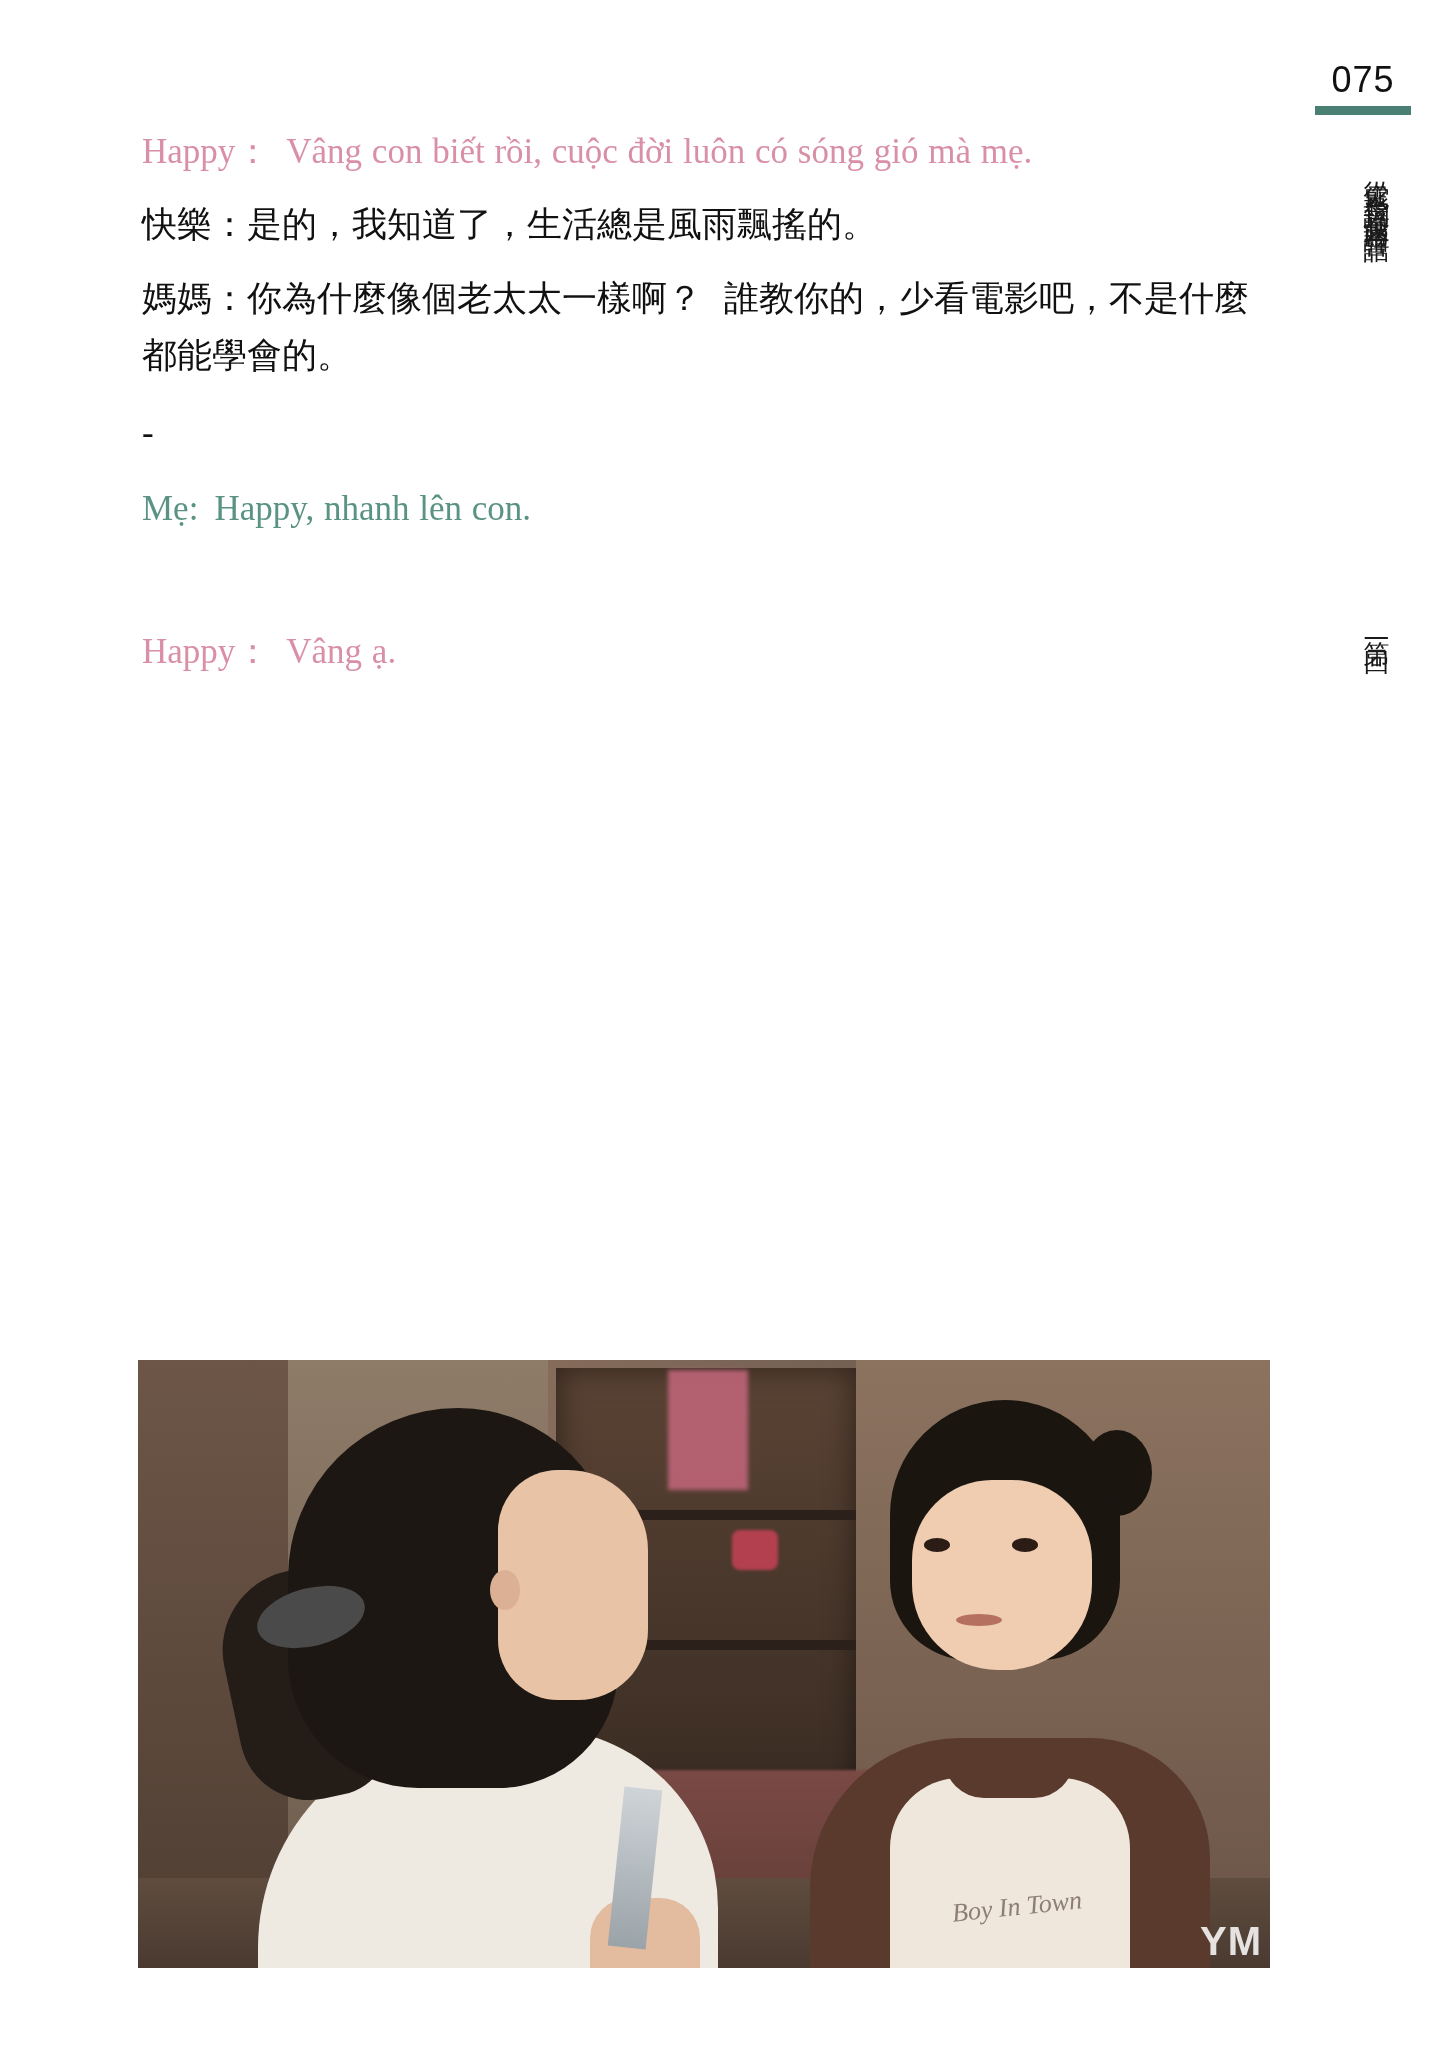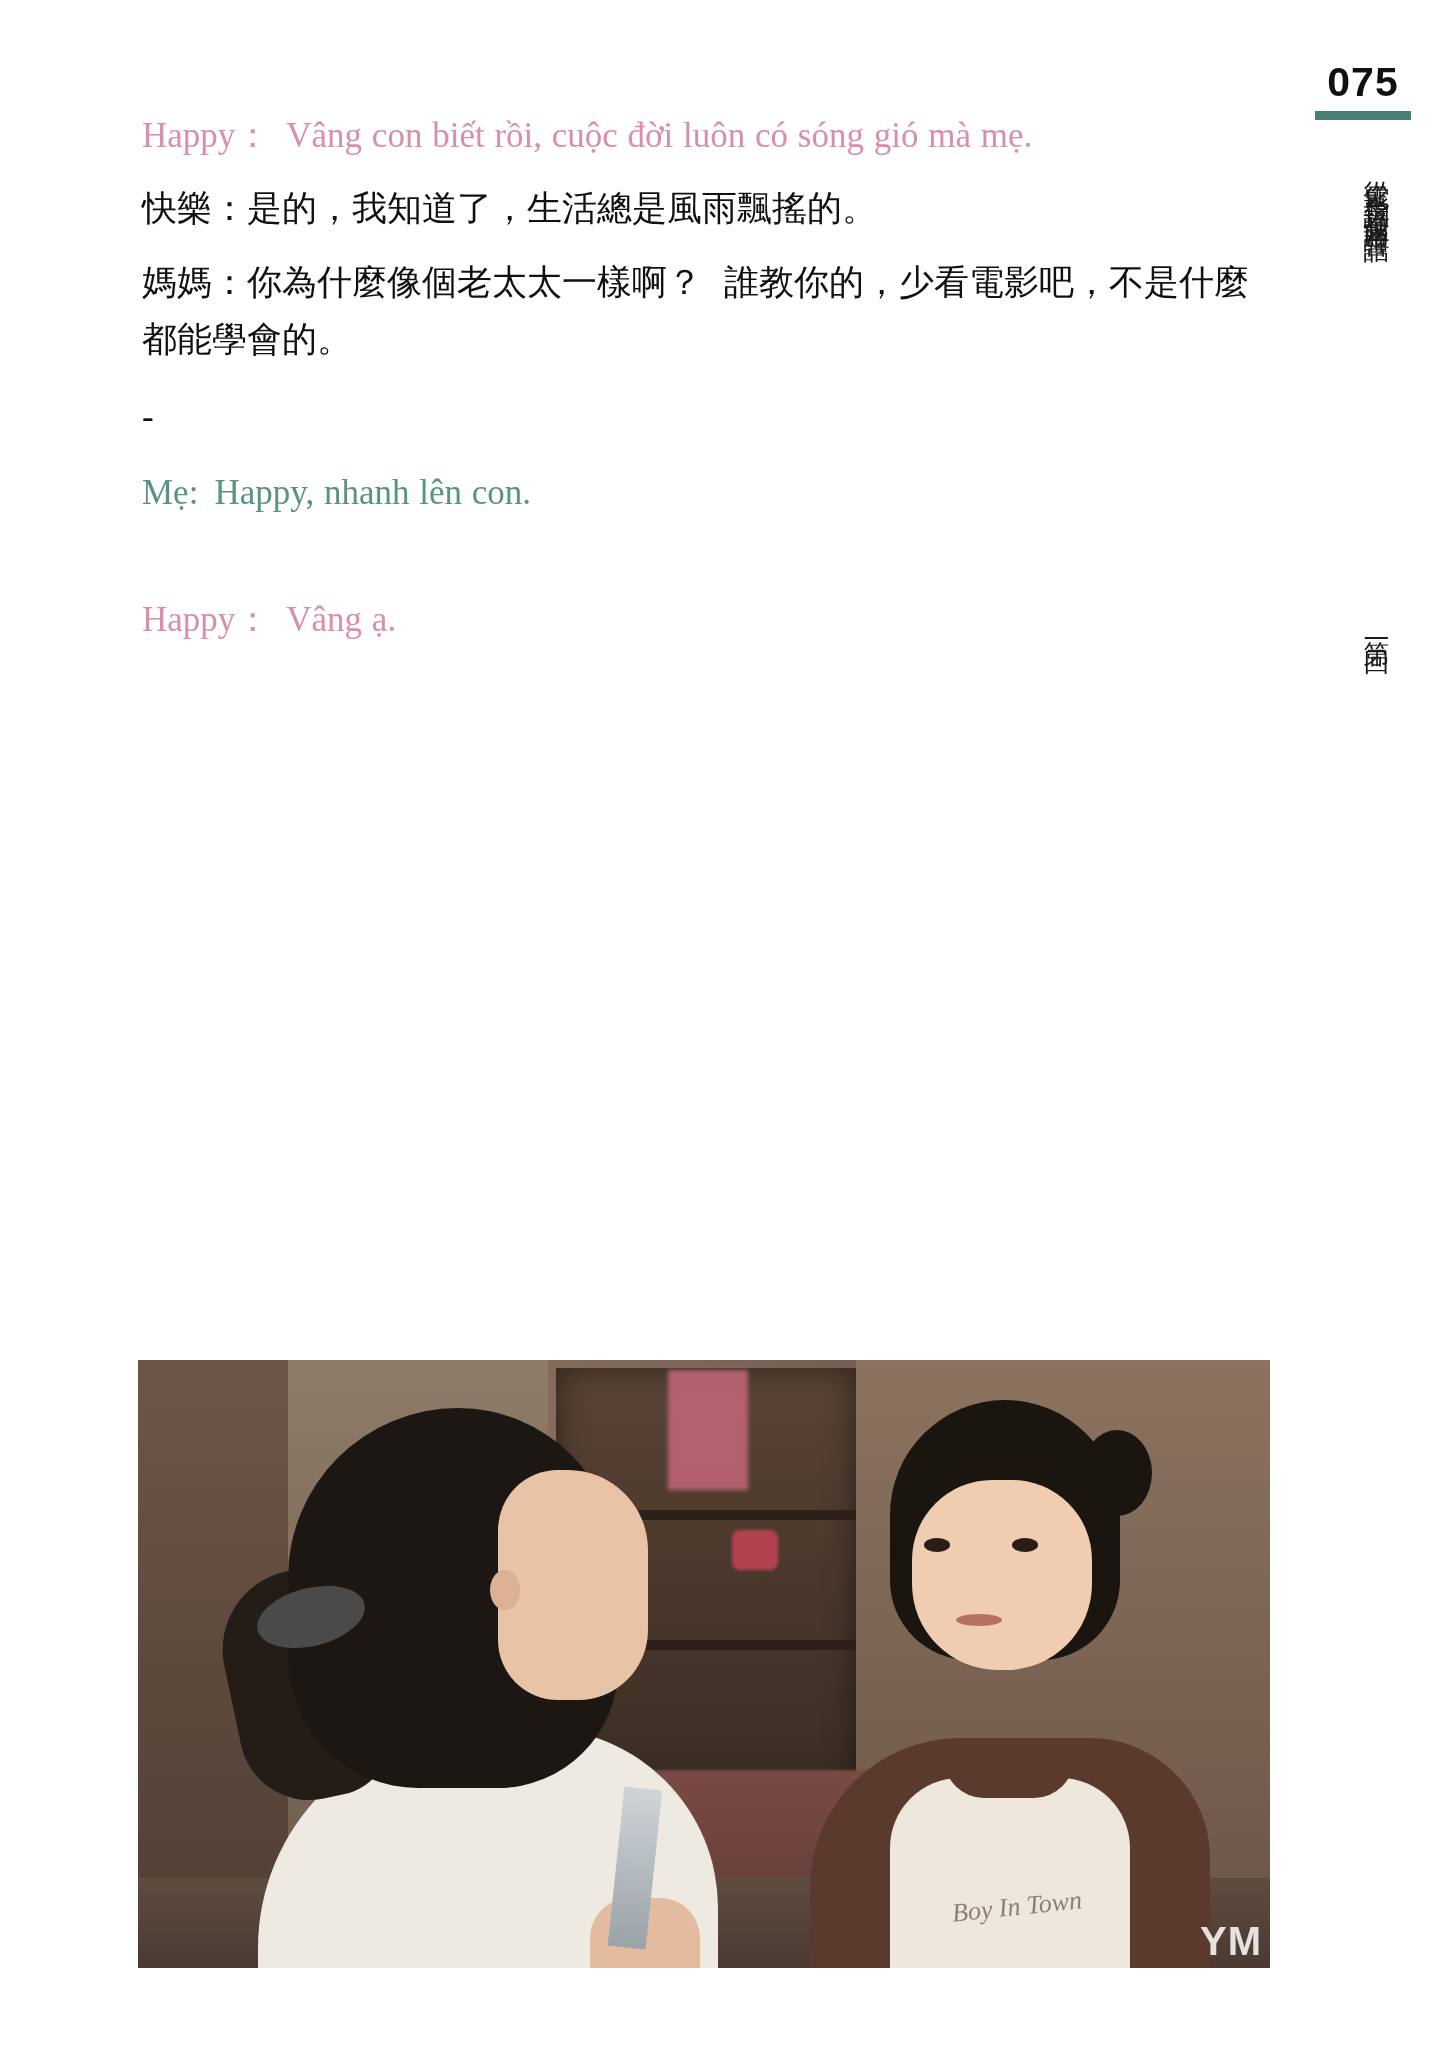--- a/index.html
+++ b/index.html
@@ -32,22 +32,22 @@
   }
   .folio-block {
     position: absolute;
     top: 62px;
     right: 38px;
     width: 96px;
     text-align: center;
   }
   .folio-number {
     font-family: "Liberation Sans", sans-serif;
-    font-weight: bold;
-    font-size: 41px;
+    font-weight: normal;
+    font-size: 36px;
     color: #111111;
     letter-spacing: 1px;
     line-height: 1;
   }
   .folio-rule {
     margin-top: 8px;
     height: 9px;
     background: #4a7f73;
     width: 96px;
   }
@@ -79,21 +79,21 @@
   
   .content {
     position: absolute;
     left: 142px;
     top: 108px;
     width: 1130px;
   }
   .line {
     font-size: 35px;
     line-height: 1.62;
-    margin: 0 0 18px 0;
+    margin: 16px 0 18px 0;
     color: #111111;
     word-spacing: 1px;
   }
   .line.vi-happy {
     color: #d98fa6;
   }
   .line.vi-me {
     color: #5a9383;
   }
   .line.zh {

